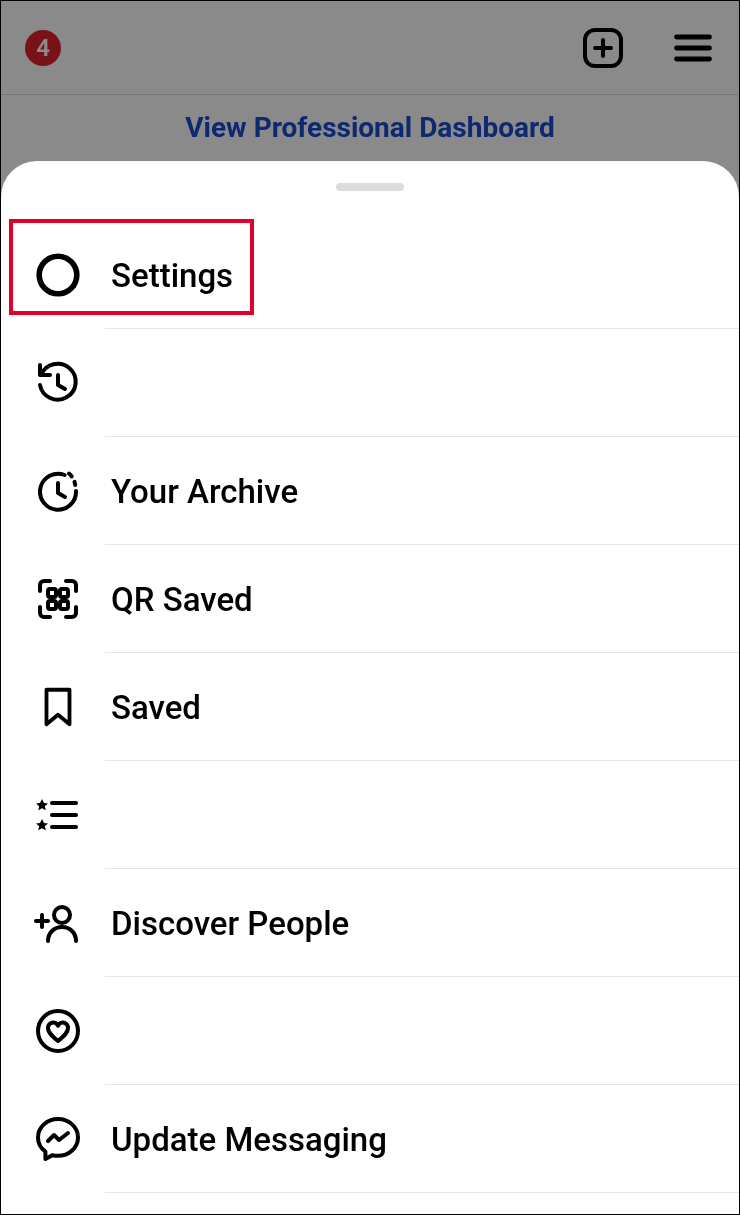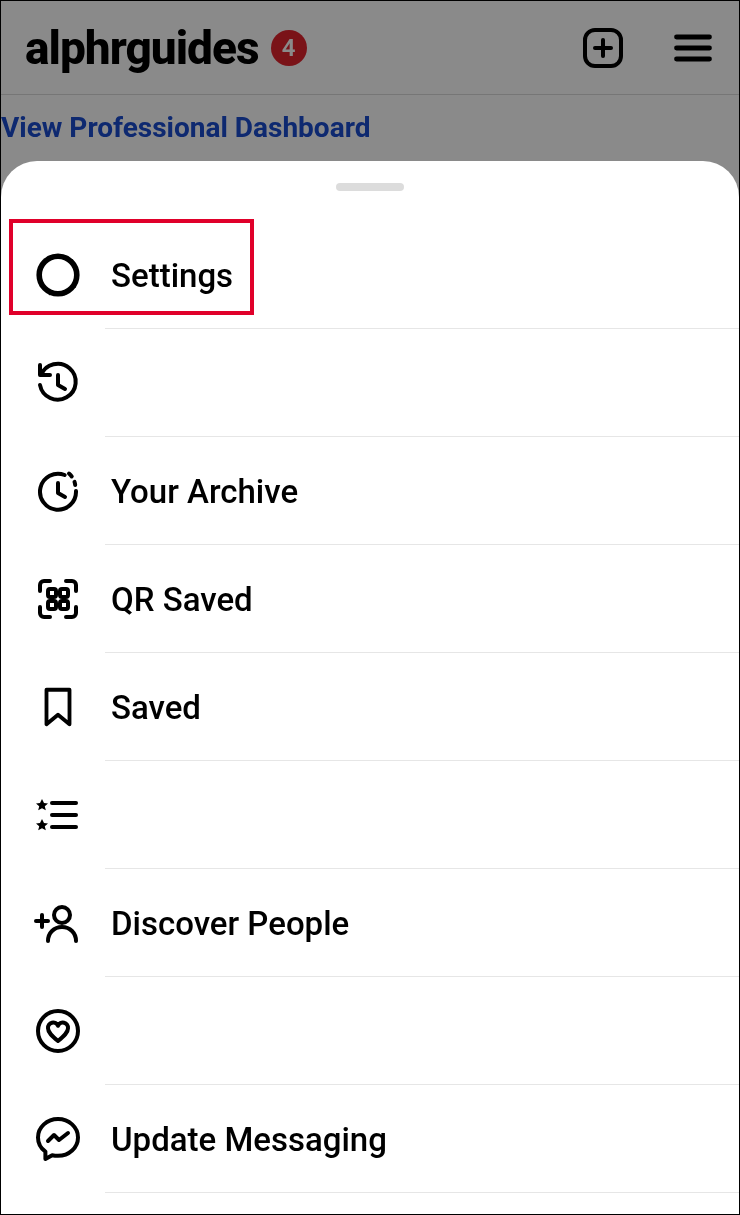--- a/index.html
+++ b/index.html
@@ -45,20 +45,21 @@
       font-weight: 600;
       display: flex; align-items: center; justify-content: center;
     }
     .header-actions { display: flex; align-items: center; gap: 44px; }
     .icon-btn { display: flex; align-items: center; justify-content: center; }
 
     .dashboard-bar {
       height: 64px;
       display: flex;
       align-items: center;
+      justify-content: center;
     }
     .dashboard-link {
       color: #1a4ccf;
       font-size: 28px;
       font-weight: 700;
     }
 
     
     .sheet {
       position: absolute;
@@ -111,21 +112,20 @@
       height: 96px;
       border: 4px solid #e0002a;
       pointer-events: none;
     }
   </style>
 </head>
 <body>
 
 <div class="profile-header">
   <div class="username-wrap">
-    <span class="username">alphrguides</span>
     <span class="badge">4</span>
   </div>
   <div class="header-actions">
     <span class="icon-btn">
       <svg width="48" height="48" viewBox="0 0 24 24" fill="none" stroke="#000" stroke-width="2" stroke-linecap="round" stroke-linejoin="round">
         <rect x="3" y="3" width="18" height="18" rx="5"></rect>
         <line x1="12" y1="8" x2="12" y2="16"></line>
         <line x1="8" y1="12" x2="16" y2="12"></line>
       </svg>
     </span>

